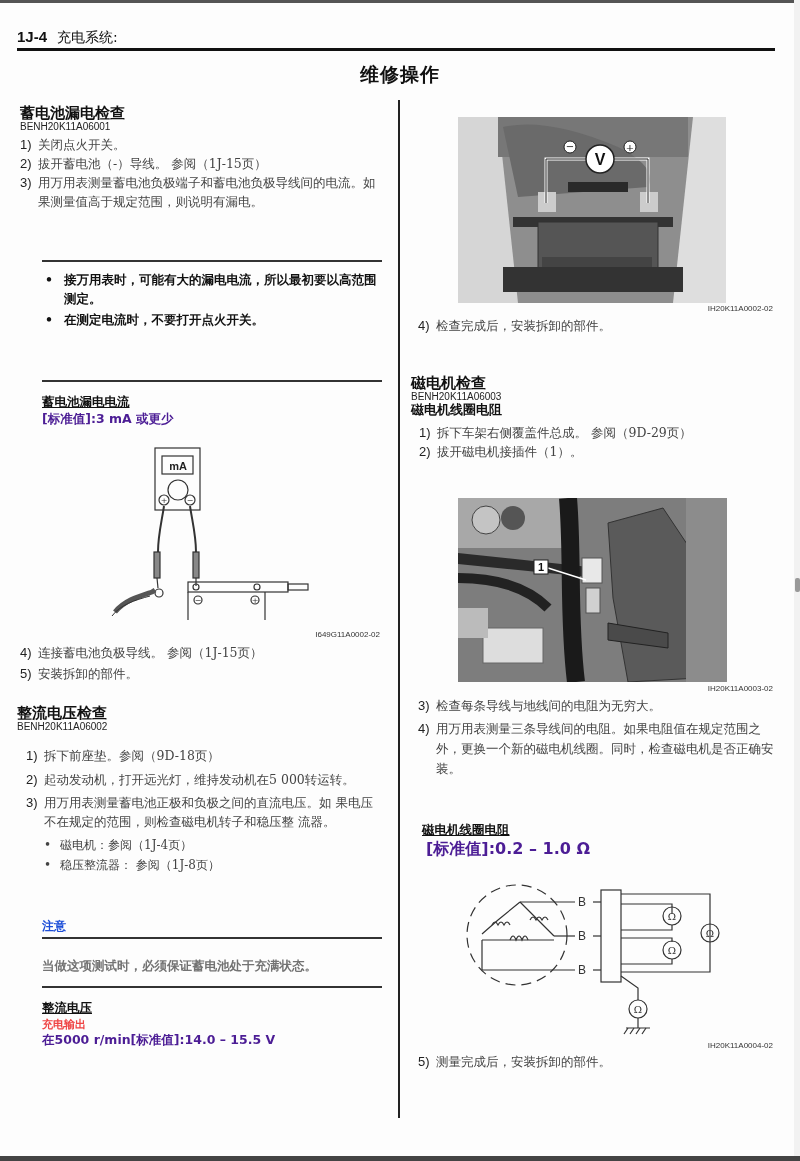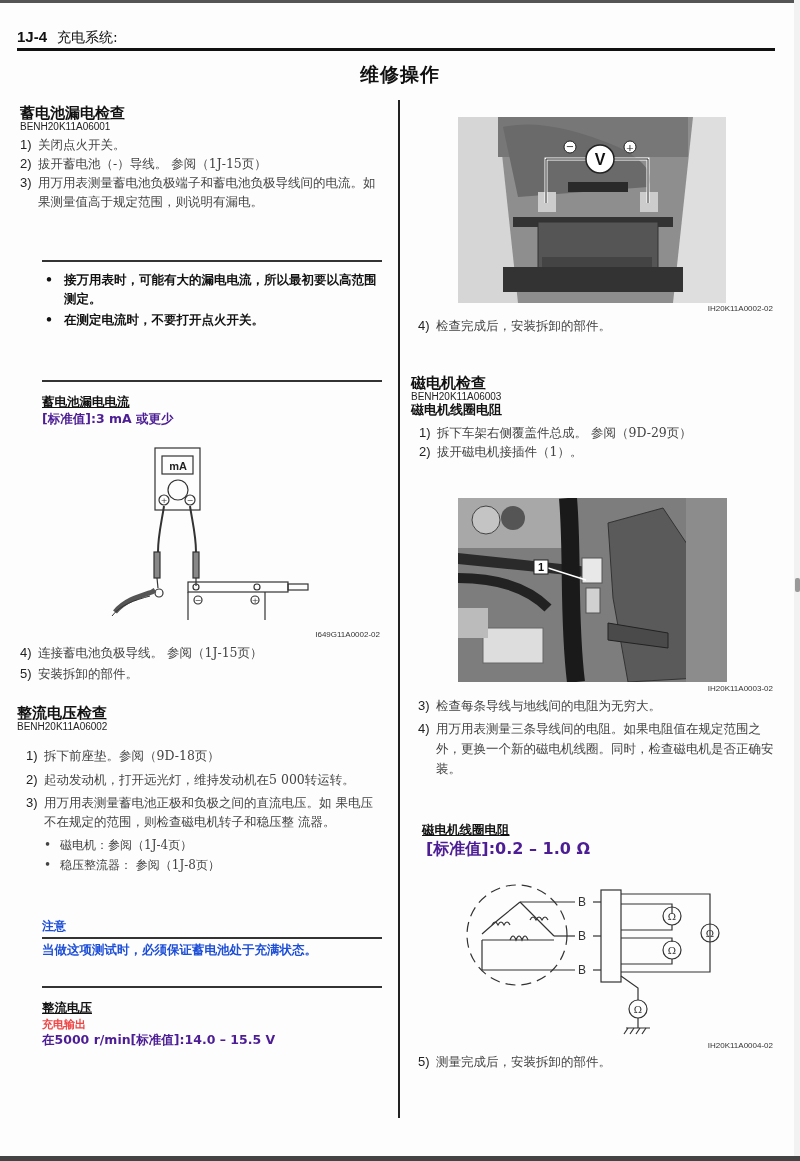--- a/index.html
+++ b/index.html
@@ -117,21 +117,21 @@
   <div class="step" style="line-height:19px;"><span class="num">3)</span><span>用万用表测量蓄电池正极和负极之间的直流电压。如 果电压不在规定的范围，则检查磁电机转子和稳压整 流器。</span></div>
   <div style="margin-top:4px;padding-left:16px;">
     <div class="sub-bullet"><span class="dot">•</span><span>磁电机：参阅（1J-4页）</span></div>
     <div class="sub-bullet"><span class="dot">•</span><span>稳压整流器： 参阅（1J-8页）</span></div>
   </div>
 </div>
 
 <div class="col" style="left:42px; top:918px; width:340px;">
   <div style="font-size:12px;font-weight:bold;color:#1d4ed8;">注意</div>
   <div class="rule" style="margin-top:2px;"></div>
-  <div style="font-size:12.5px;font-weight:bold;color:#1d4ed8;margin-top:3px;">当做这项测试时，必须保证蓄电池处于充满状态。</div>
+  <div style="font-size:12.5px;font-weight:bold;color:#737373;margin-top:19px;">当做这项测试时，必须保证蓄电池处于充满状态。</div>
 </div>
 
 <div class="col" style="left:42px; top:986px; width:340px;">
   <div class="rule"></div>
   <div class="spec-u" style="margin-top:12px;">整流电压</div>
   <div style="font-size:11px;font-weight:bold;color:#ef4444;">充电输出</div>
   <div class="spec" style="font-family:'DejaVu Sans',sans-serif;font-size:12.5px;">在5000 r/min[标准值]:14.0 – 15.5 V</div>
 </div>
 
 <div class="photo" style="left:458px; top:117px; width:268px; height:186px; background:#9a9a9a;">

